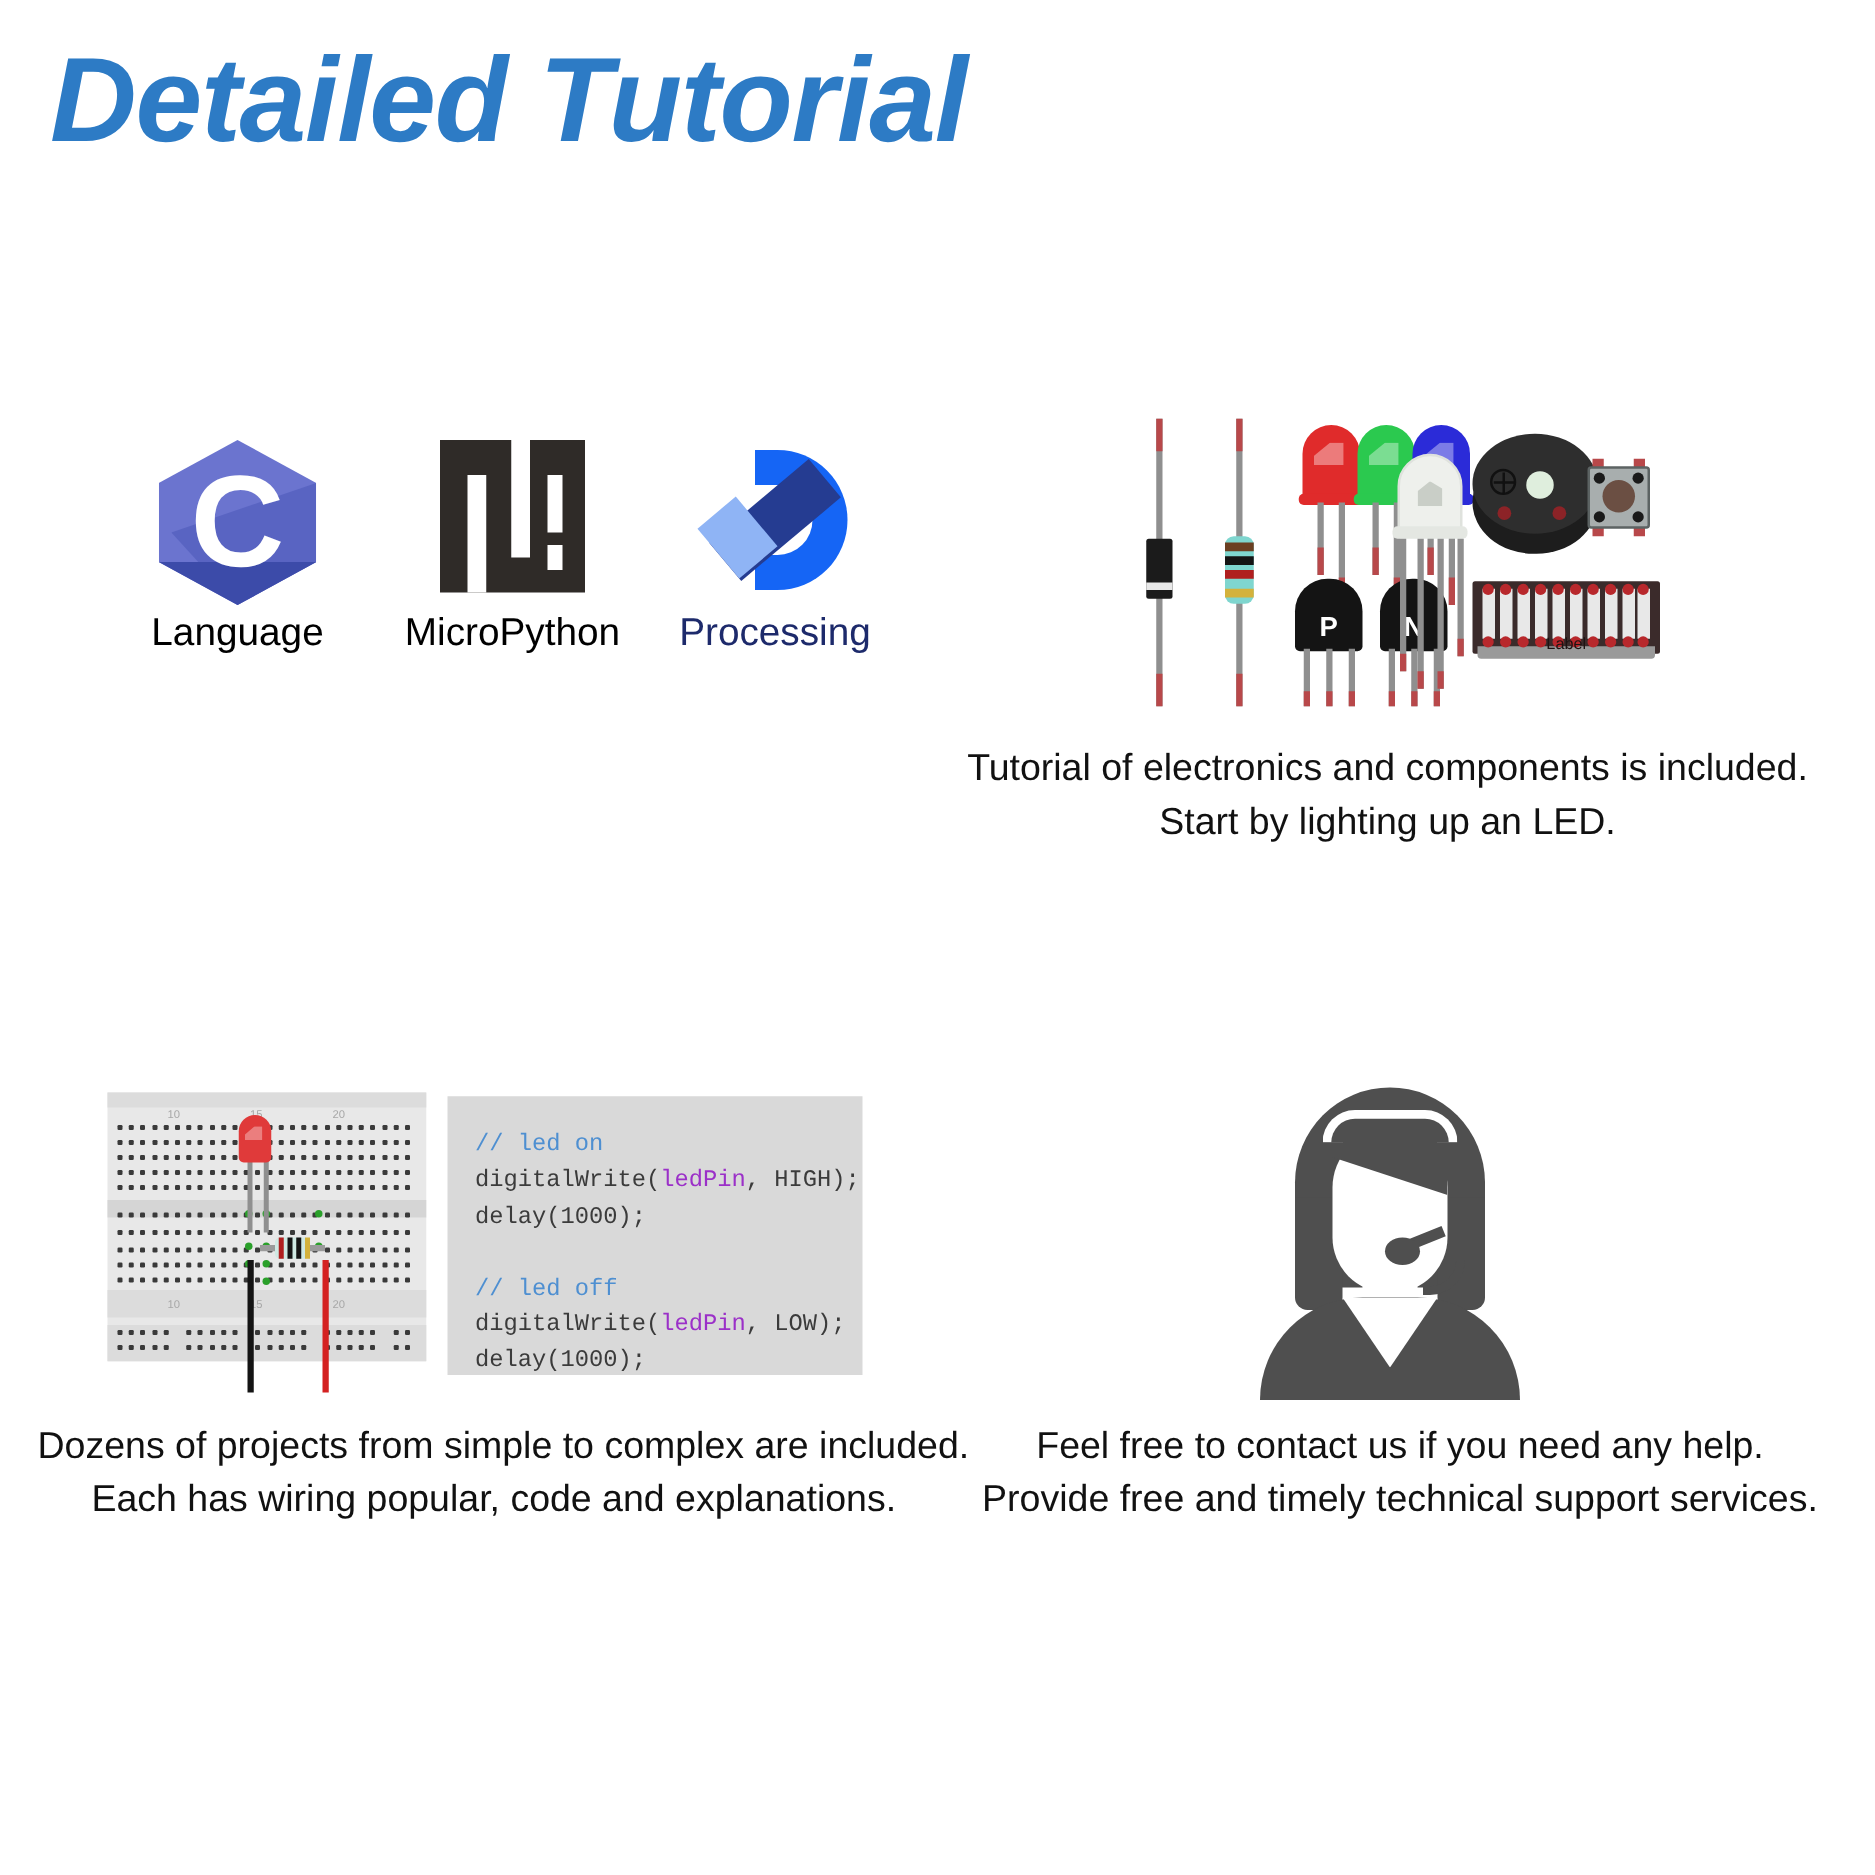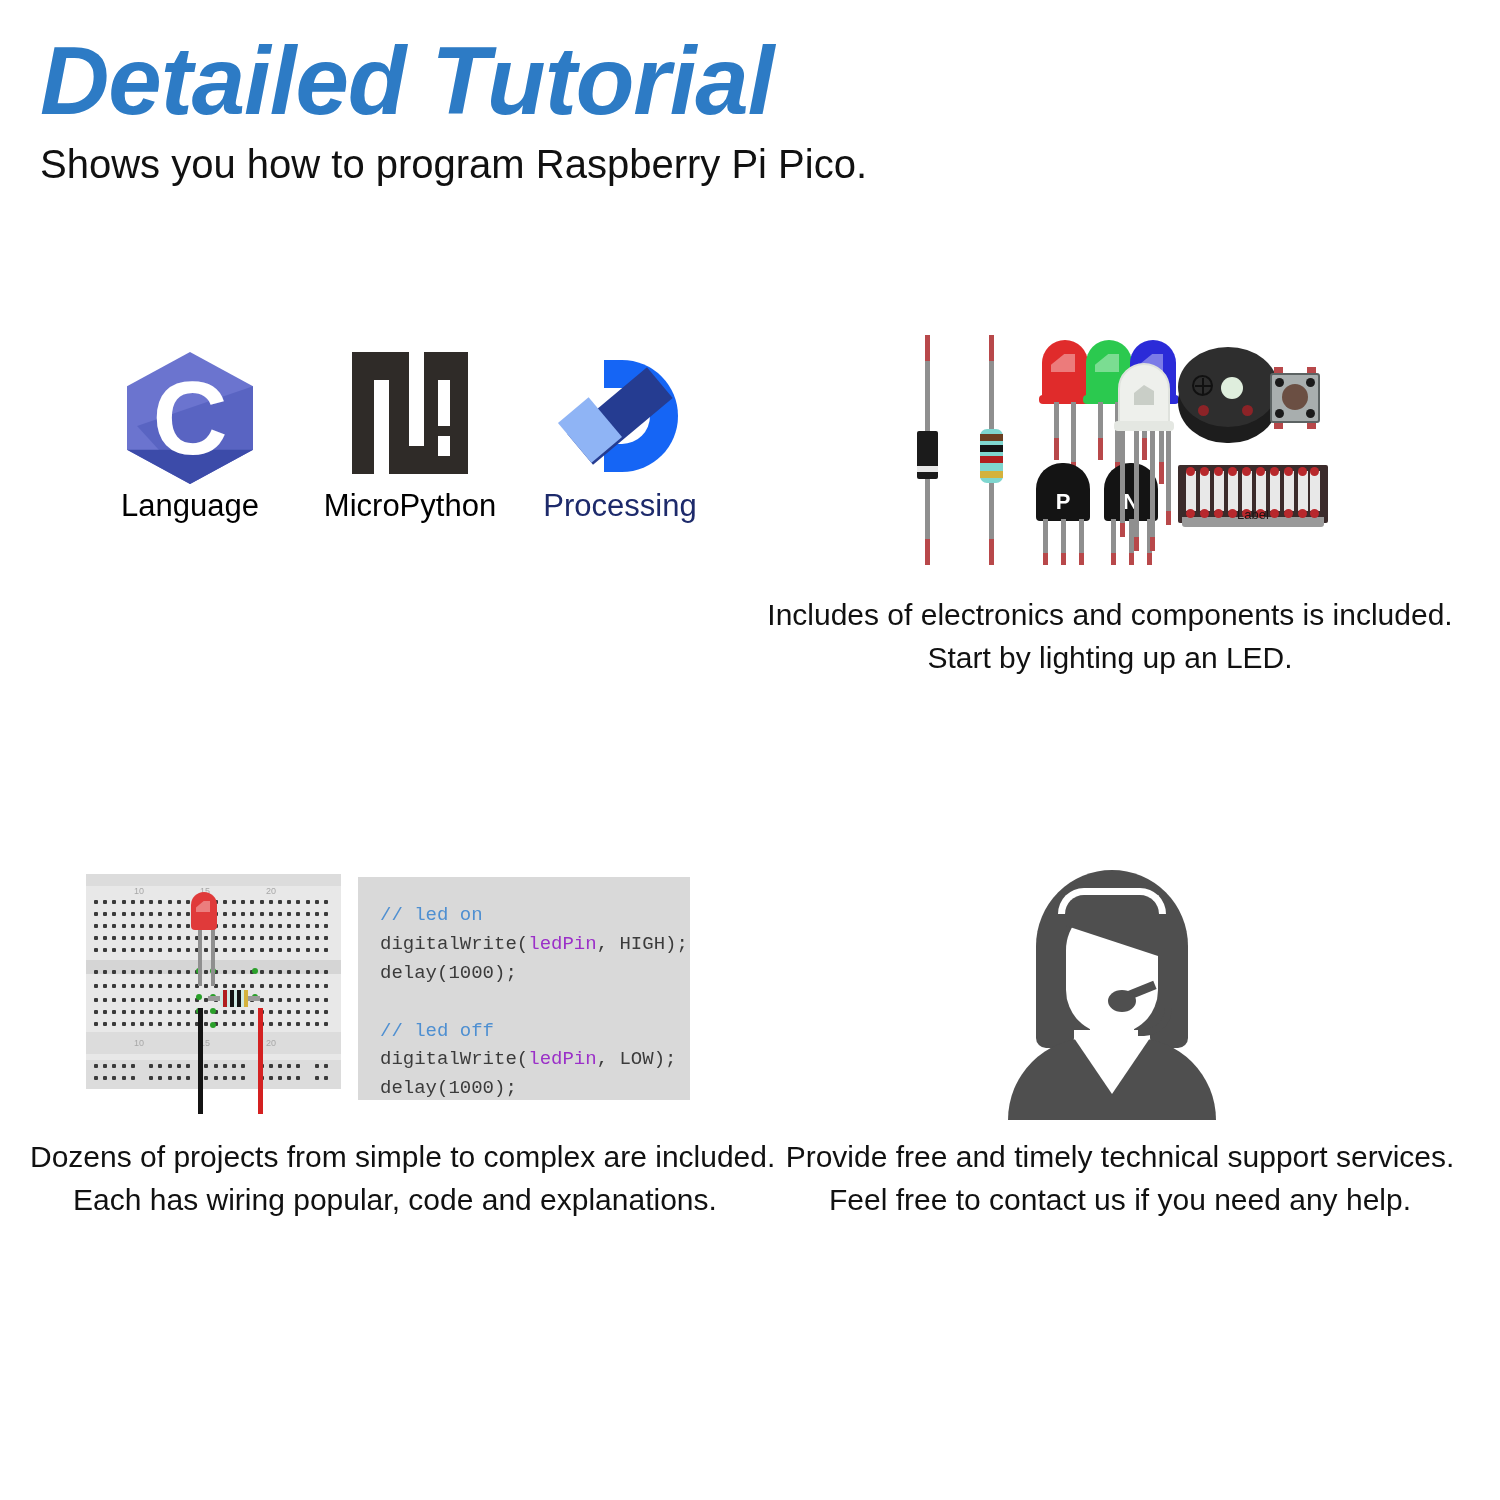--- a/index.html
+++ b/index.html
@@ -201,21 +201,20 @@
     color: #ffffff; font-size: 44px; white-space: nowrap;
     font-family: "Liberation Sans", sans-serif;
   }
 </style>
 </head>
 <body>
 
 <div id="page">
 
   <div class="title">Detailed Tutorial</div>
-  <div class="subtitle">Shows you how to program Raspberry Pi Pico.</div>
 
   <div id="logos">
 
     <div class="logo-cell" style="left:0">
       <div class="logo-mark">
         <div class="hex-wrap">
           <div class="hex"></div>
           <div class="hex-mid"></div>
           <div class="hex-dark"></div>
           <div class="hex-c">C</div>
@@ -409,21 +408,21 @@
         <div class="bg-pin" style="left:120px;top:10px;"></div> 
         <div class="bg-pin" style="left:120px;top:52px;"></div>
       <div class="bg-seg" style="left:132px"></div>
         <div class="bg-pin" style="left:132px;top:10px;"></div> 
         <div class="bg-pin" style="left:132px;top:52px;"></div>
       <div class="bg-label">Label</div>
     </div>
   </div>
 
   <div class="caption" style="left:740px; top:594px; width:740px;">
-    <span>Includes of electronics and components is included.</span>
+    <span>Tutorial of electronics and components is included.</span>
     <span>Start by lighting up an LED.</span>
   </div>
 
   <div id="bb">
     <div class="bb-board"></div>
     <div class="bb-strip" style="top:0;   height:12px;"></div>
     <div class="bb-gutter" style="top:86px;"></div>
     <div class="bb-strip" style="top:158px; height:22px;"></div>
     <div class="bb-strip" style="top:186px; height:29px;"></div>
 
@@ -790,18 +789,18 @@
     <div class="ag-band"></div>
     <div class="ag-neck"></div>
     <div class="ag-mic-arm"></div>
     <div class="ag-mic-b"></div>
     <div class="ag-mic"></div>
     <div class="ag-body"></div>
     <div class="ag-collar"></div>
   </div>
 
   <div class="caption" style="left:770px; top:1136px; width:700px;">
+    <span>Feel free to contact us if you need any help.</span>
     <span>Provide free and timely technical support services.</span>
-    <span>Feel free to contact us if you need any help.</span>
   </div>
 
 
 </div>
 
 </body></html>

